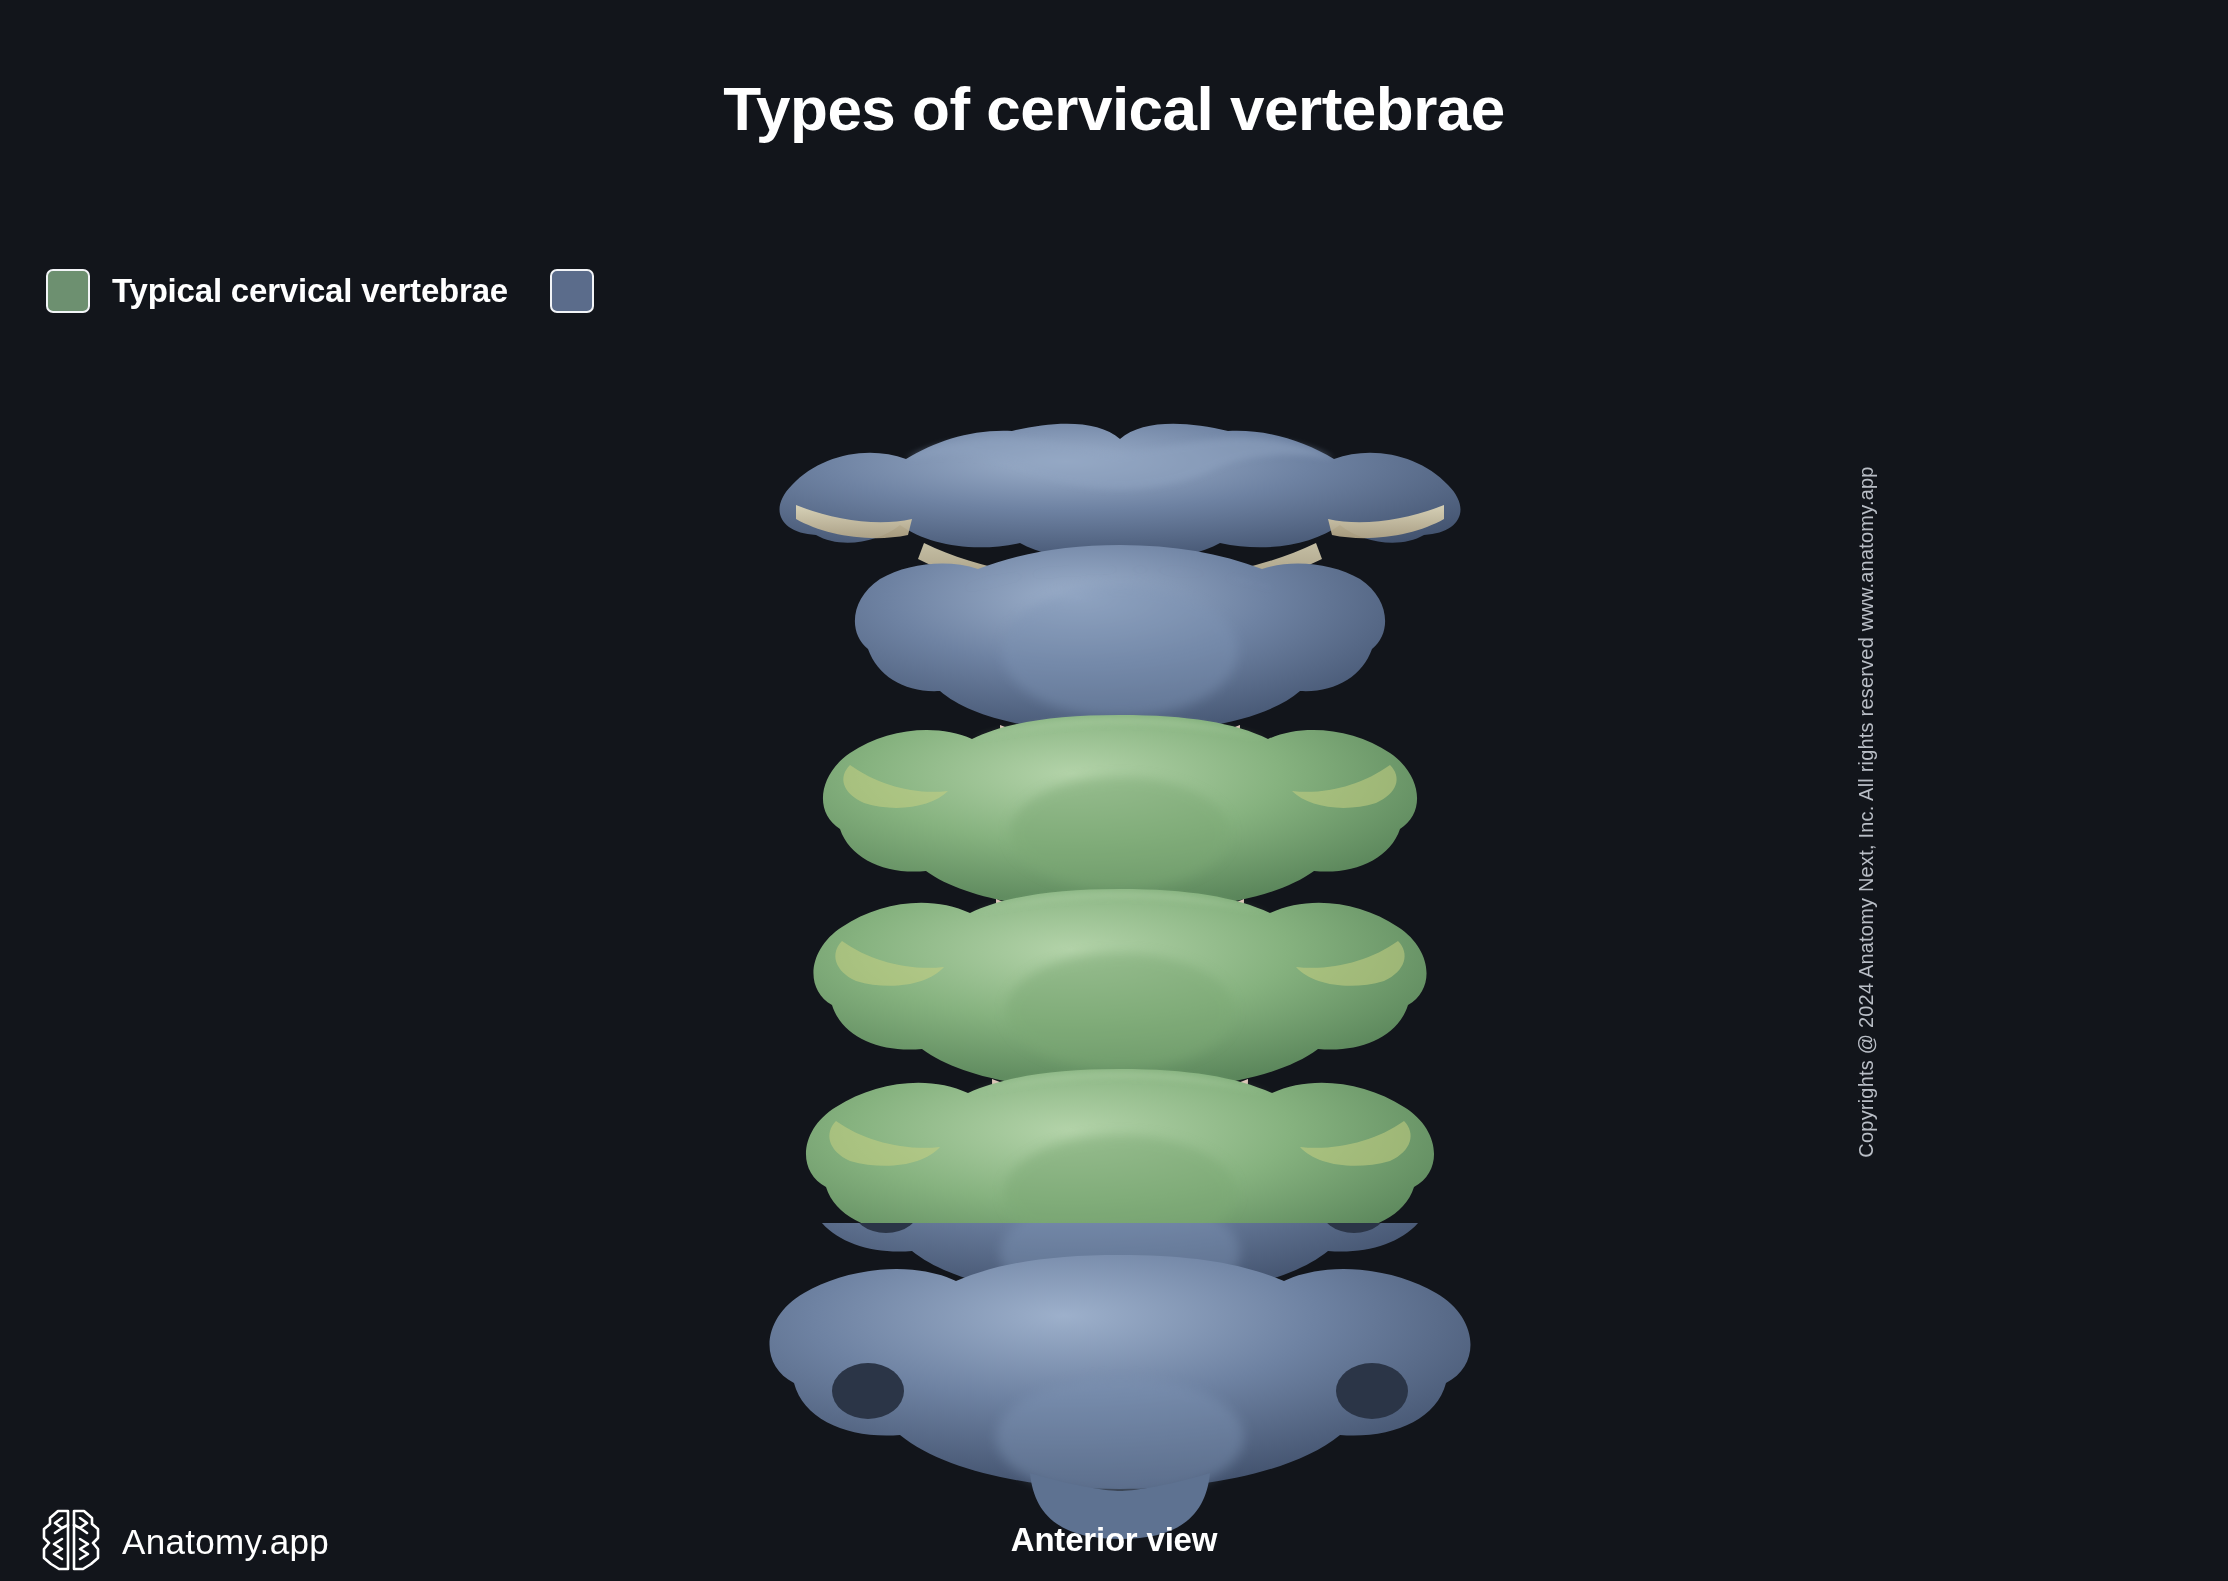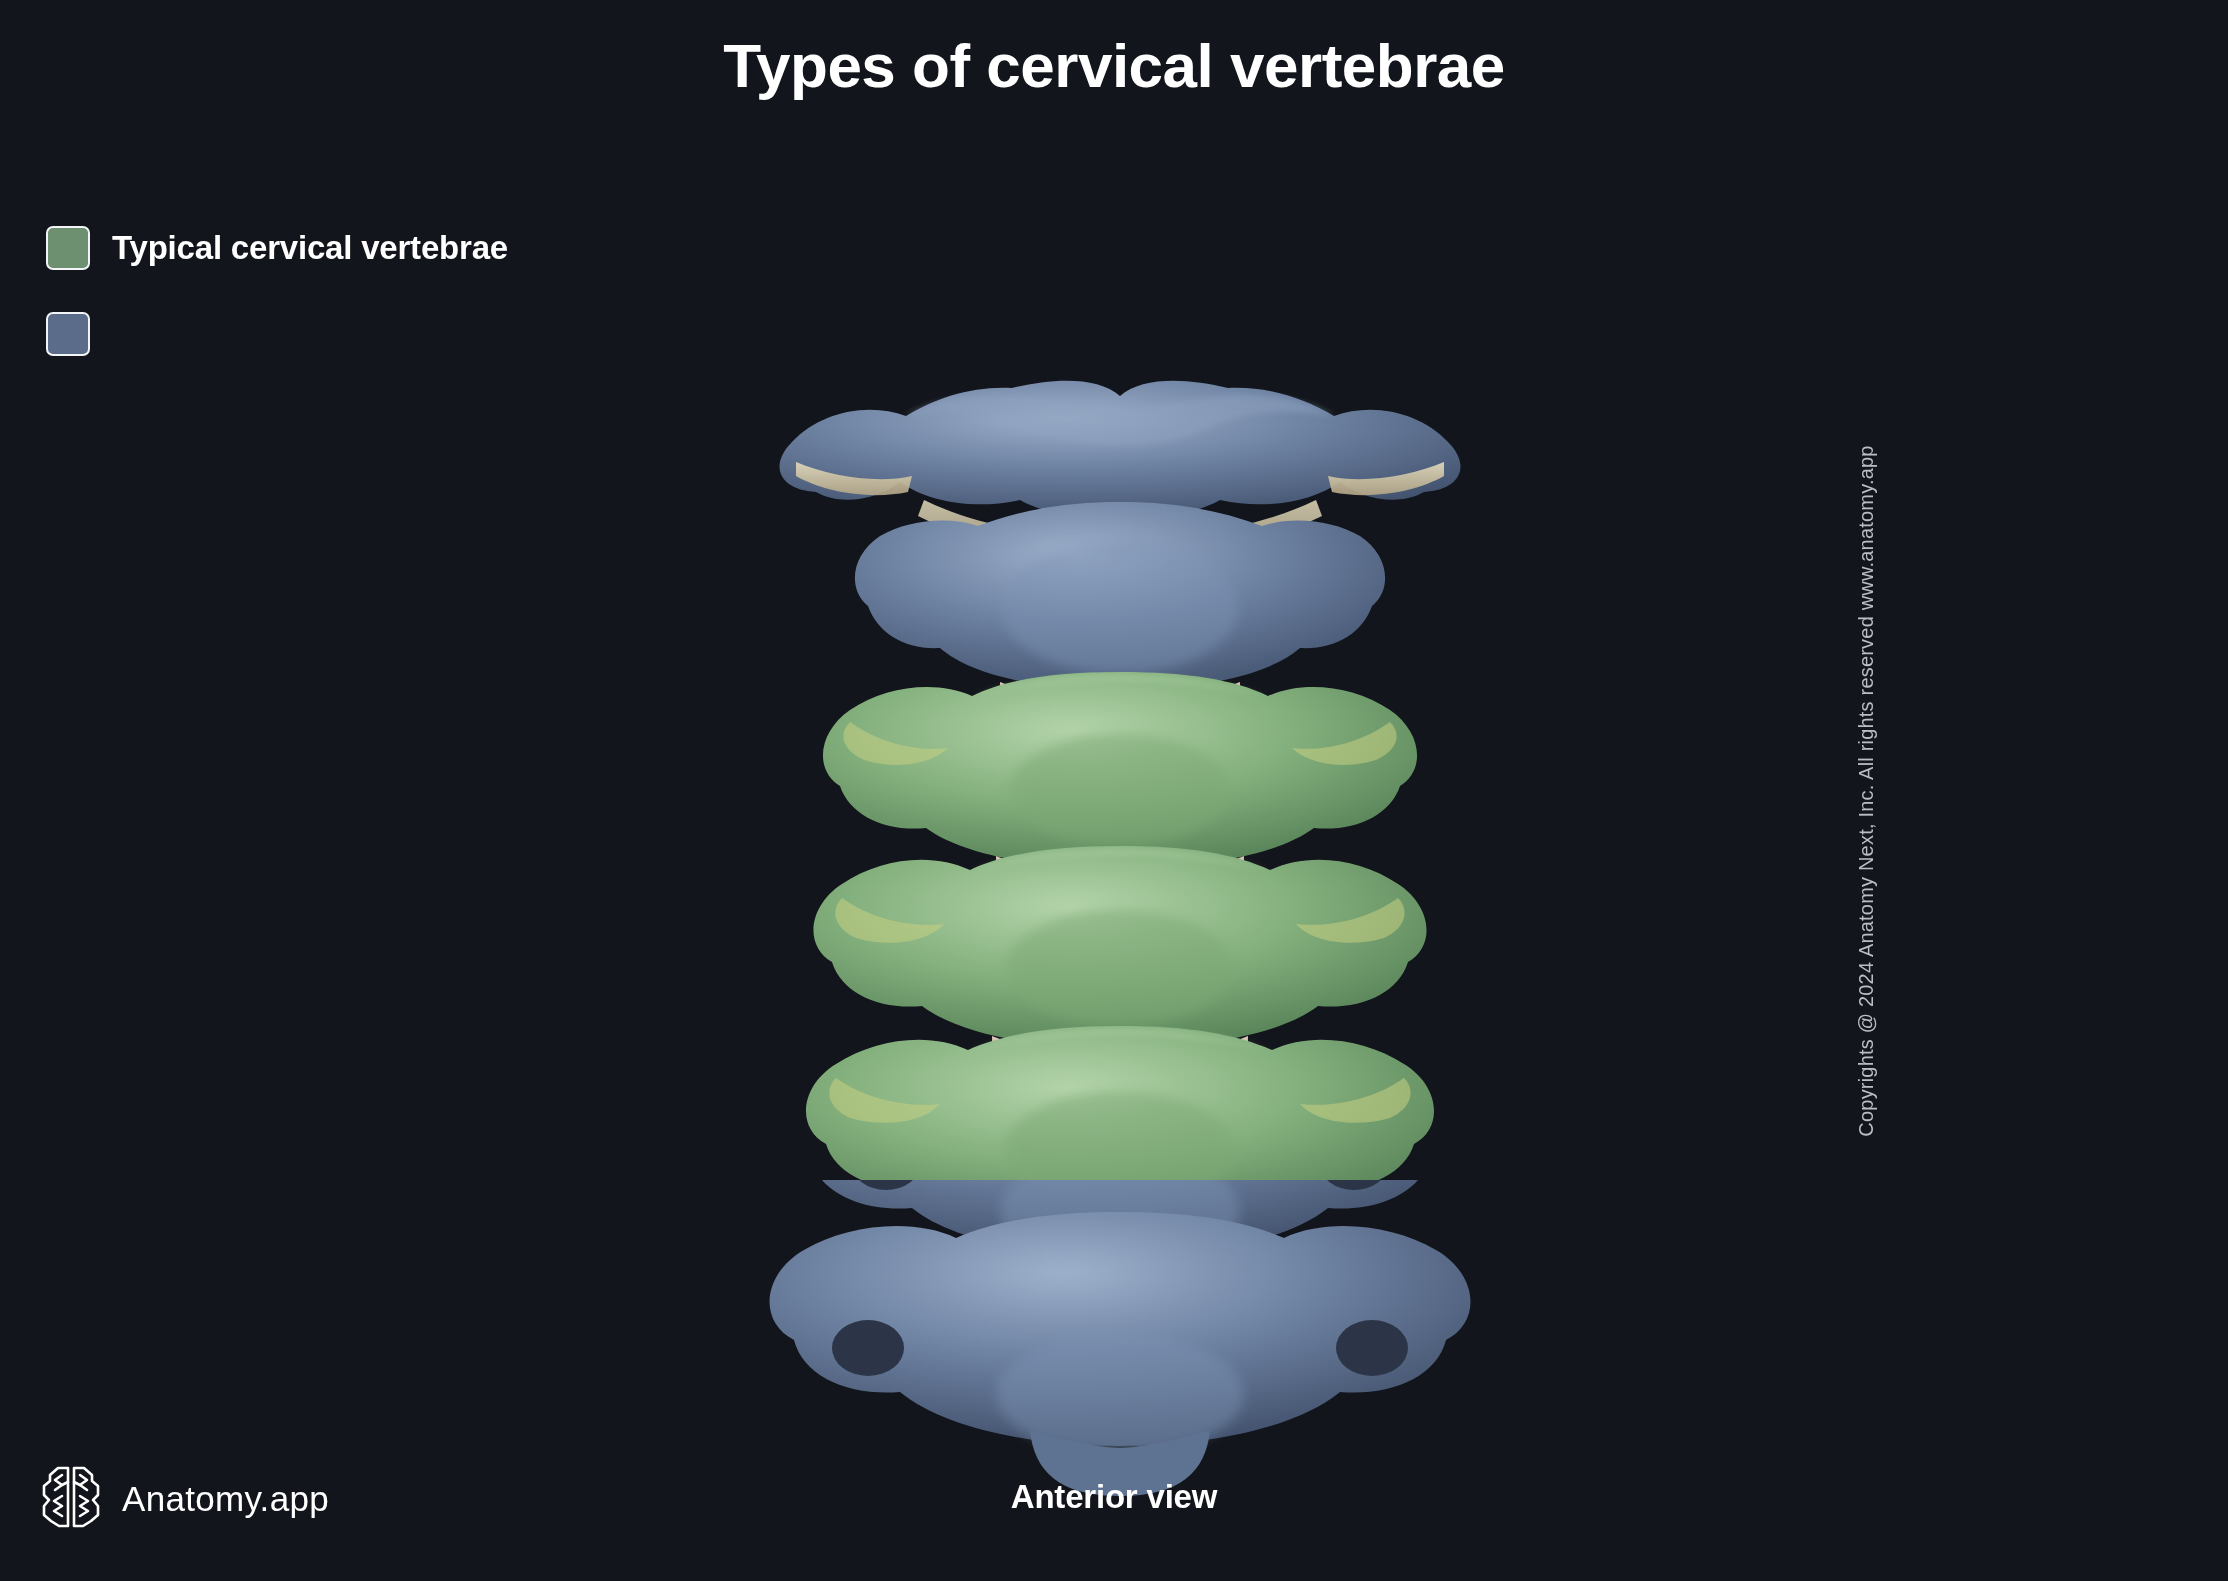--- a/index.html
+++ b/index.html
@@ -3,37 +3,37 @@
 <meta charset="utf-8">
 <style>
   html,body{margin:0;padding:0;}
   body{
     width:2228px;height:1581px;
     background:#12151b;
     font-family:"Liberation Sans", sans-serif;
     overflow:hidden;
     position:relative;
   }
-  .stage{position:absolute;inset:0;}
+  .stage{position:absolute;inset:0;margin-top:43px;}
 
   
   #page-title{
     position:absolute;left:0;right:0;top:32px;
     text-align:center;
     color:#ffffff;
     font-size:62px;
     font-weight:bold;
     letter-spacing:-0.5px;
     line-height:1.1;
   }
 
   
   #legend{
     position:absolute;left:46px;top:226px;
-    display:flex;flex-direction:column;gap:42px;
+    display:flex;flex-direction:row;gap:42px;
   }
   .legend-item{display:flex;align-items:center;gap:22px;}
   .legend-swatch{
     width:44px;height:44px;border-radius:7px;
     border:2px solid #f2f4f7;
     box-sizing:border-box;
     flex:0 0 auto;
   }
   .legend-label{
     color:#ffffff;font-size:33px;font-weight:bold;

